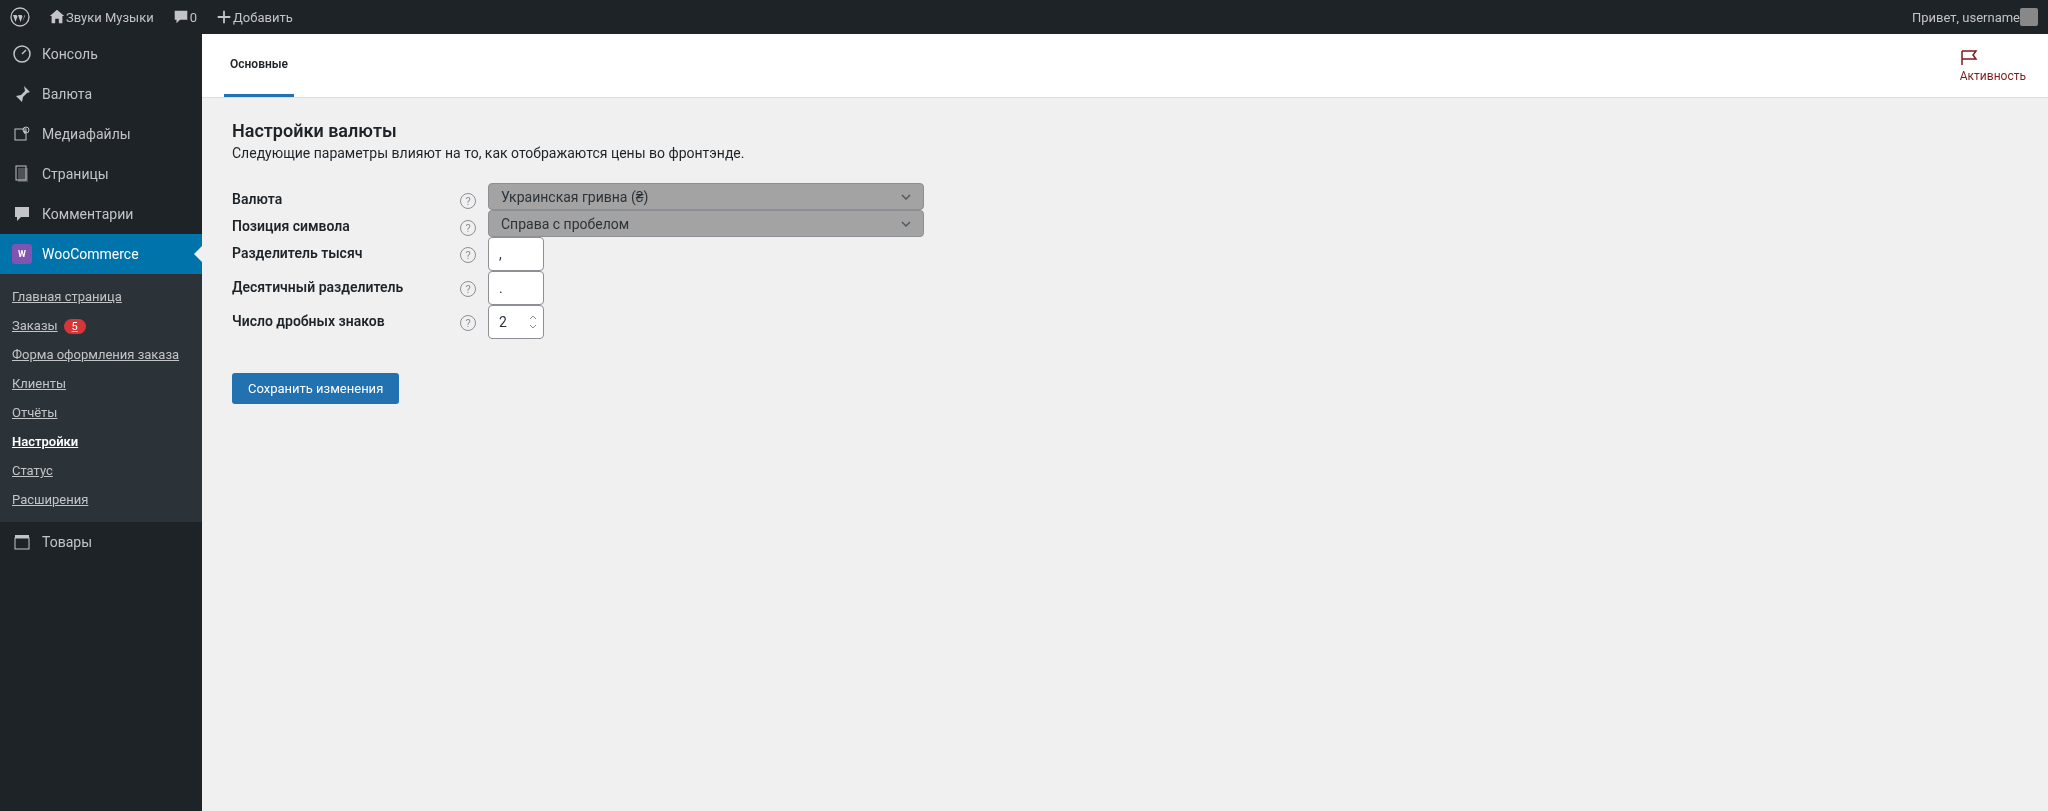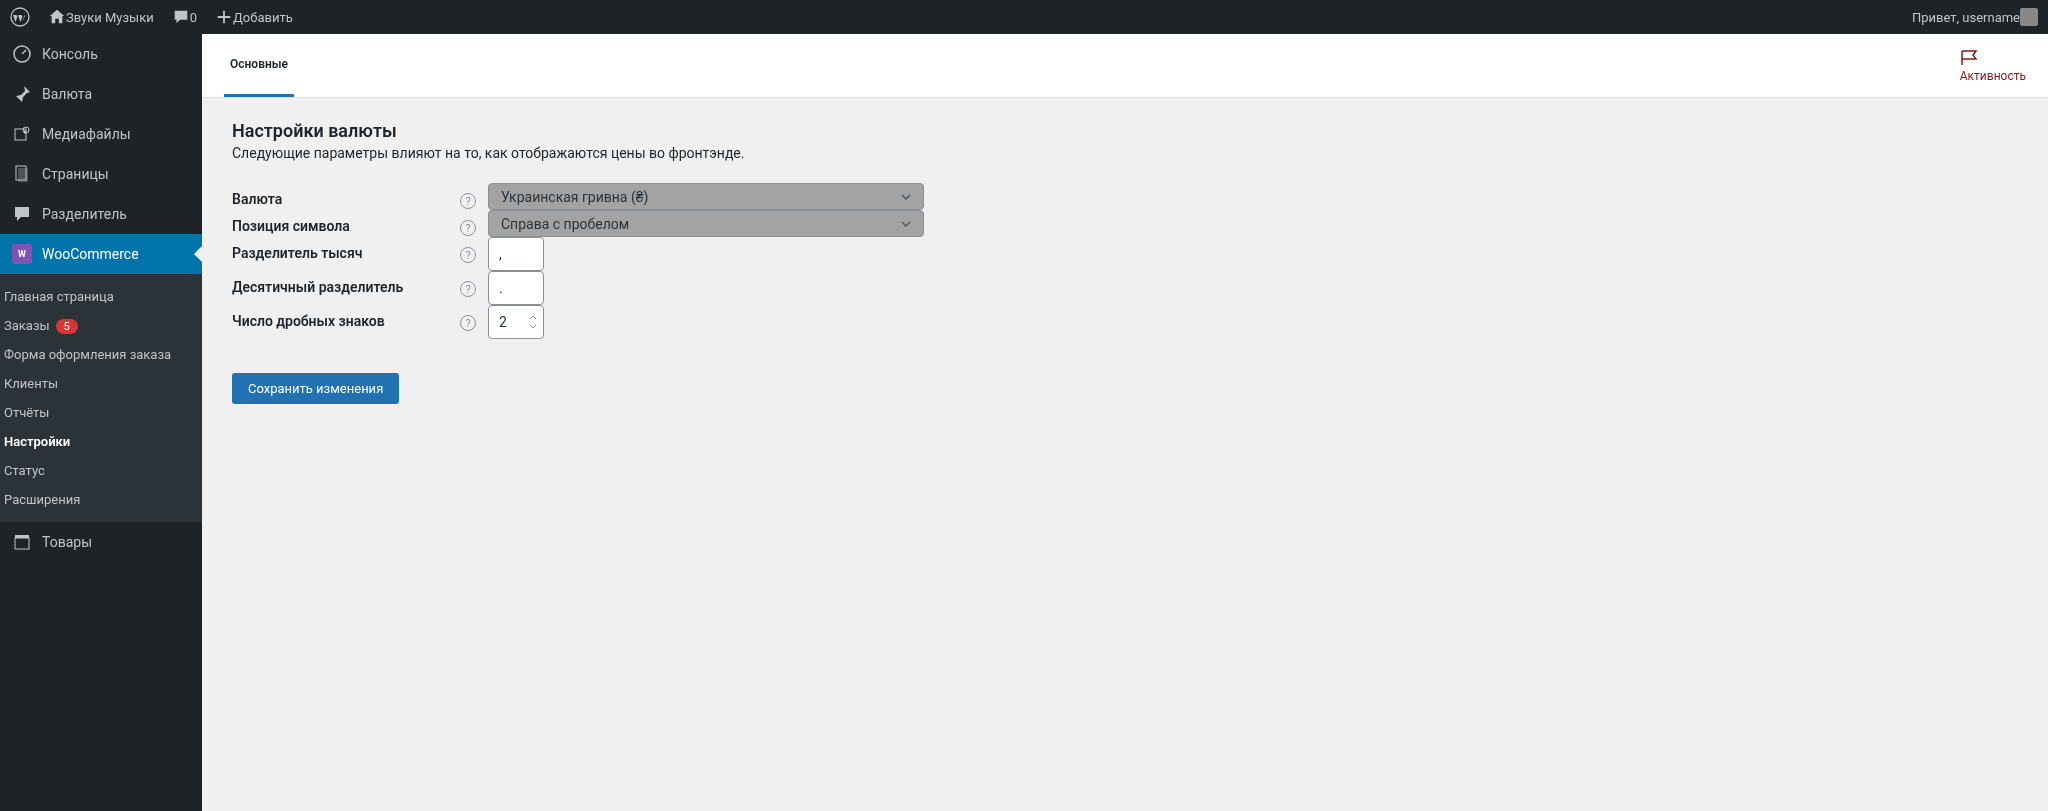--- a/index.html
+++ b/index.html
@@ -9,21 +9,21 @@
 .admin-bar-left, .admin-bar-right { display: flex; align-items: center; gap: 18px; }
 .admin-bar-item { display: flex; align-items: center; cursor: pointer; color: #c3c4c7; }
 
 .layout { display: flex; min-height: calc(100vh - 34px); }
 
 .sidebar { width: 202px; background: #1d2327; color: #c3c4c7; flex-shrink: 0; }
 .menu-item { display: flex; align-items: center; gap: 10px; padding: 10px 12px; cursor: pointer; color: #c3c4c7; font-size: 14px; position: relative; }
 .menu-item.active { background: #0073aa; color: #fff; }
 .menu-item.active::after { content: ''; position: absolute; right: 0; top: 50%; transform: translateY(-50%); border: 8px solid transparent; border-right-color: #f0f0f1; }
 .submenu { background: #2c3338; padding: 8px 0; }
-.submenu-item { padding: 7px 4px; cursor: pointer; color: #c3c4c7; font-size: 13px; }
+.submenu-item { padding: 7px 12px; cursor: pointer; color: #c3c4c7; font-size: 13px; text-decoration: underline; }
 .submenu-item.current { color: #fff; font-weight: 600; }
 .badge { background: #d63638; color: #fff; border-radius: 10px; padding: 1px 8px; font-size: 11px; margin-left: 6px; }
 
 .content { flex: 1; display: flex; flex-direction: column; }
 
 .page-header { background: #fff; border-bottom: 1px solid #dcdcde; display: flex; align-items: stretch; padding: 0 22px; height: 64px; }
 .page-tab { display: flex; align-items: center; padding: 8px 6px; font-size: 12px; font-weight: 600; color: #1d2327; border-bottom: 3px solid #2271b1; }
 .page-header-spacer { flex: 1; }
 .activity-btn { display: flex; flex-direction: column; align-items: flex-start; justify-content: center; gap: 2px; color: #7f1d1d; cursor: pointer; font-size: 12px; }
 
@@ -118,21 +118,21 @@
       <svg width="20" height="20" viewBox="0 0 20 20" fill="currentColor">
           <rect x="4" y="2" width="10" height="14" fill="none" stroke="currentColor"></rect>
           <rect x="6" y="4" width="10" height="14" fill="currentColor" opacity="0.3"></rect>
         </svg>
       <span>Страницы</span>
     </div>
     <div class="menu-item">
       <svg width="20" height="20" viewBox="0 0 20 20" fill="currentColor">
           <path d="M3 3h14v10H9l-4 4v-4H3z"></path>
         </svg>
-      <span>Разделитель</span>
+      <span>Комментарии</span>
     </div>
     <div class="menu-item active">
       <div class="woo-icon">W</div>
       <span>WooCommerce</span>
     </div>
     <div class="submenu">
       <div class="submenu-item"><span>Главная страница</span></div>
       <div class="submenu-item"><span>Заказы</span><span class="badge">5</span></div>
       <div class="submenu-item"><span>Форма оформления заказа</span></div>
       <div class="submenu-item"><span>Клиенты</span></div>

